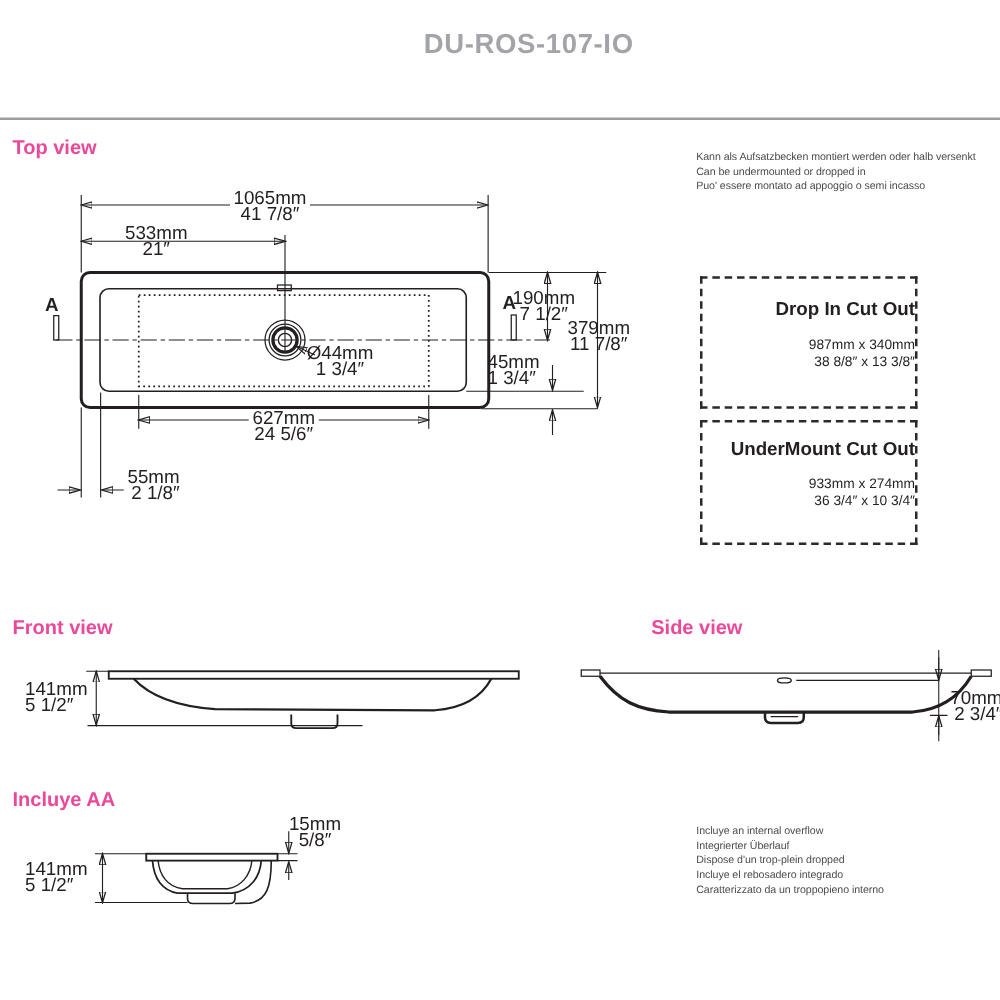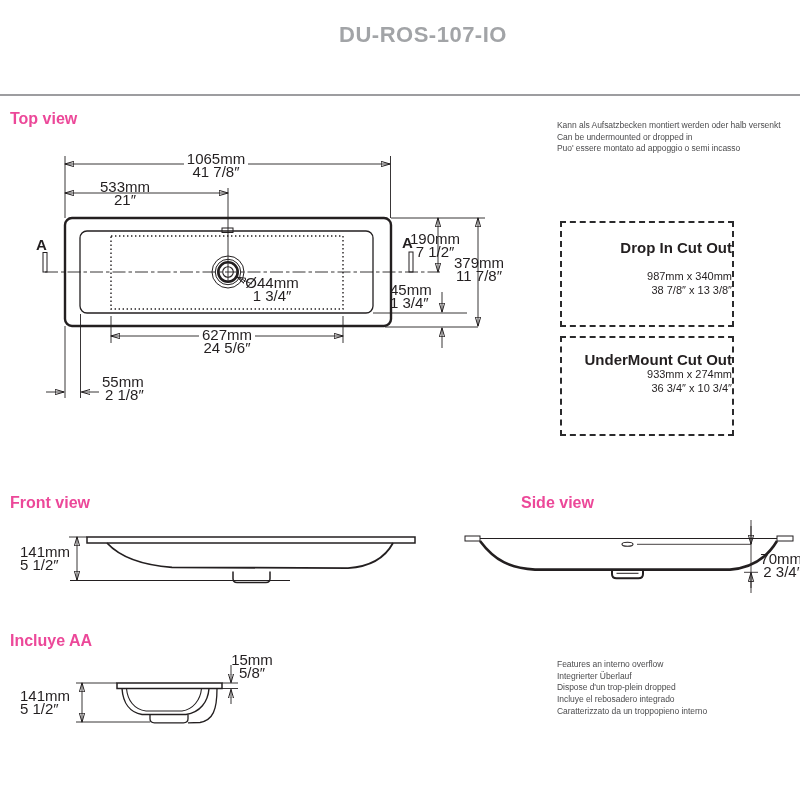--- a/index.html
+++ b/index.html
@@ -122,25 +122,25 @@
     <div>24 5/6″</div>
   </div>
   <div class="dim left" style="left:102px; top:376px">
     <div>55mm</div>
     <div>2 1/8″</div>
   </div>
 
   <div class="cutout" style="left:560px; top:221px; width:174px; height:106px">
     <div class="ct" style="margin-top:16px">Drop In Cut Out</div>
     <div class="cm" style="margin-top:14px">987mm x 340mm</div>
-    <div class="ci">38 7/8″ x 13 3/8″</div>
+    <div class="ci">38 8/8″ x 13 3/8″</div>
   </div>
   <div class="cutout" style="left:560px; top:336px; width:174px; height:100px">
     <div class="ct" style="margin-top:13px">UnderMount Cut Out</div>
-    <div class="cm" style="">933mm x 274mm</div>
+    <div class="cm" style="margin-top:13px">933mm x 274mm</div>
     <div class="ci">36 3/4″ x 10 3/4″</div>
   </div>
 
   <div class="sec" style="left:10px; top:494px">Front view</div>
 
   <svg class="abs" style="left:60px; top:525px" width="395" height="70" viewBox="0 0 395 70">
     <defs>
       <marker id="arF" markerWidth="10" markerHeight="8" refX="8.8" refY="3.2" orient="auto-start-reverse" markerUnits="userSpaceOnUse">
         <path d="M0,0.6 L9,3.2 L0,5.8 Z" fill="#231f20" stroke="none"></path>
       </marker>
@@ -219,20 +219,20 @@
   <div class="dim right" style="left:20px; top:690px; width:52px">
     <div>141mm</div>
     <div>5 1/2″</div>
   </div>
   <div class="dim" style="left:228px; top:654px; width:48px">
     <div>15mm</div>
     <div>5/8″</div>
   </div>
 
   <div class="notes" style="left:557px; top:659px">
-    <div>Features an interno overflow</div>
+    <div>Incluye an internal overflow</div>
     <div>Integrierter Überlauf</div>
     <div>Dispose d'un trop-plein dropped</div>
     <div>Incluye el rebosadero integrado</div>
     <div>Caratterizzato da un troppopieno interno</div>
   </div>
 
 </div>
 
 </body></html>

